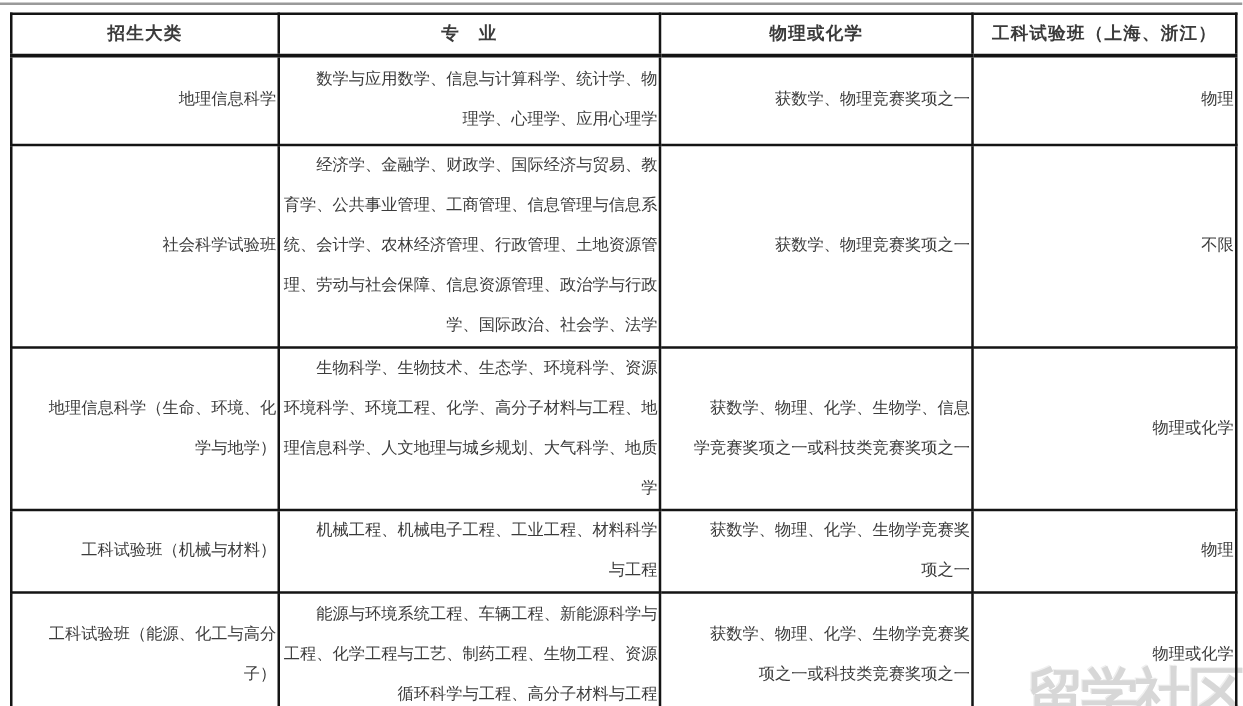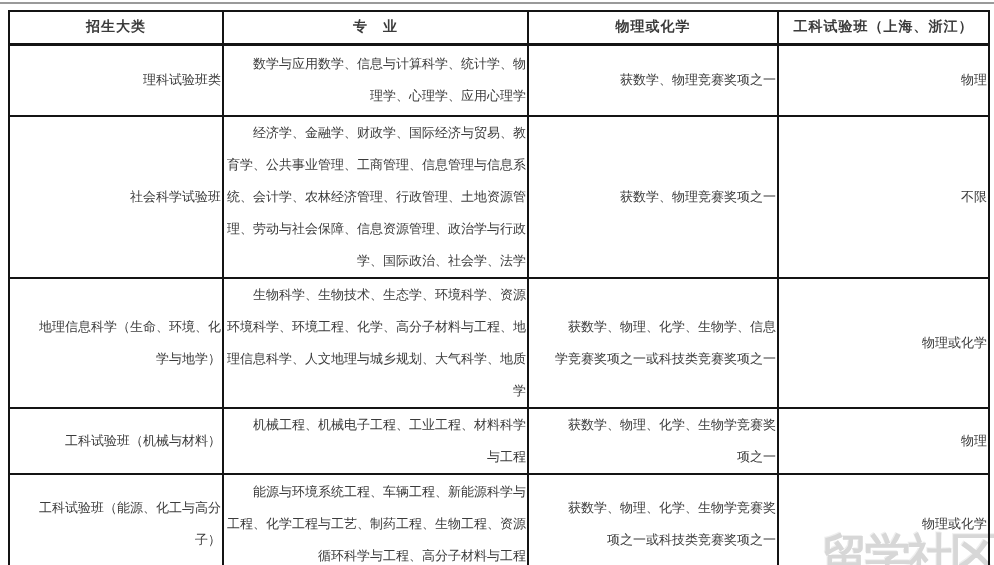--- a/index.html
+++ b/index.html
@@ -113,21 +113,21 @@
       <thead>
         <tr>
           <th>招生大类</th>
           <th>专　业</th>
           <th>物理或化学</th>
           <th>工科试验班（上海、浙江）</th>
         </tr>
       </thead>
       <tbody>
         <tr class="row-1">
-          <td class="cell category">理科试验班类</td>
+          <td class="cell category">地理信息科学</td>
           <td class="cell majors">数学与应用数学、信息与计算科学、统计学、物理学、心理学、应用心理学</td>
           <td class="cell requirements">获数学、物理竞赛奖项之一</td>
           <td class="cell subjects">物理</td>
         </tr>
         <tr class="row-2">
           <td class="cell category">社会科学试验班</td>
           <td class="cell majors">经济学、金融学、财政学、国际经济与贸易、教育学、公共事业管理、工商管理、信息管理与信息系统、会计学、农林经济管理、行政管理、土地资源管理、劳动与社会保障、信息资源管理、政治学与行政学、国际政治、社会学、法学</td>
           <td class="cell requirements">获数学、物理竞赛奖项之一</td>
           <td class="cell subjects">不限</td>
         </tr>

